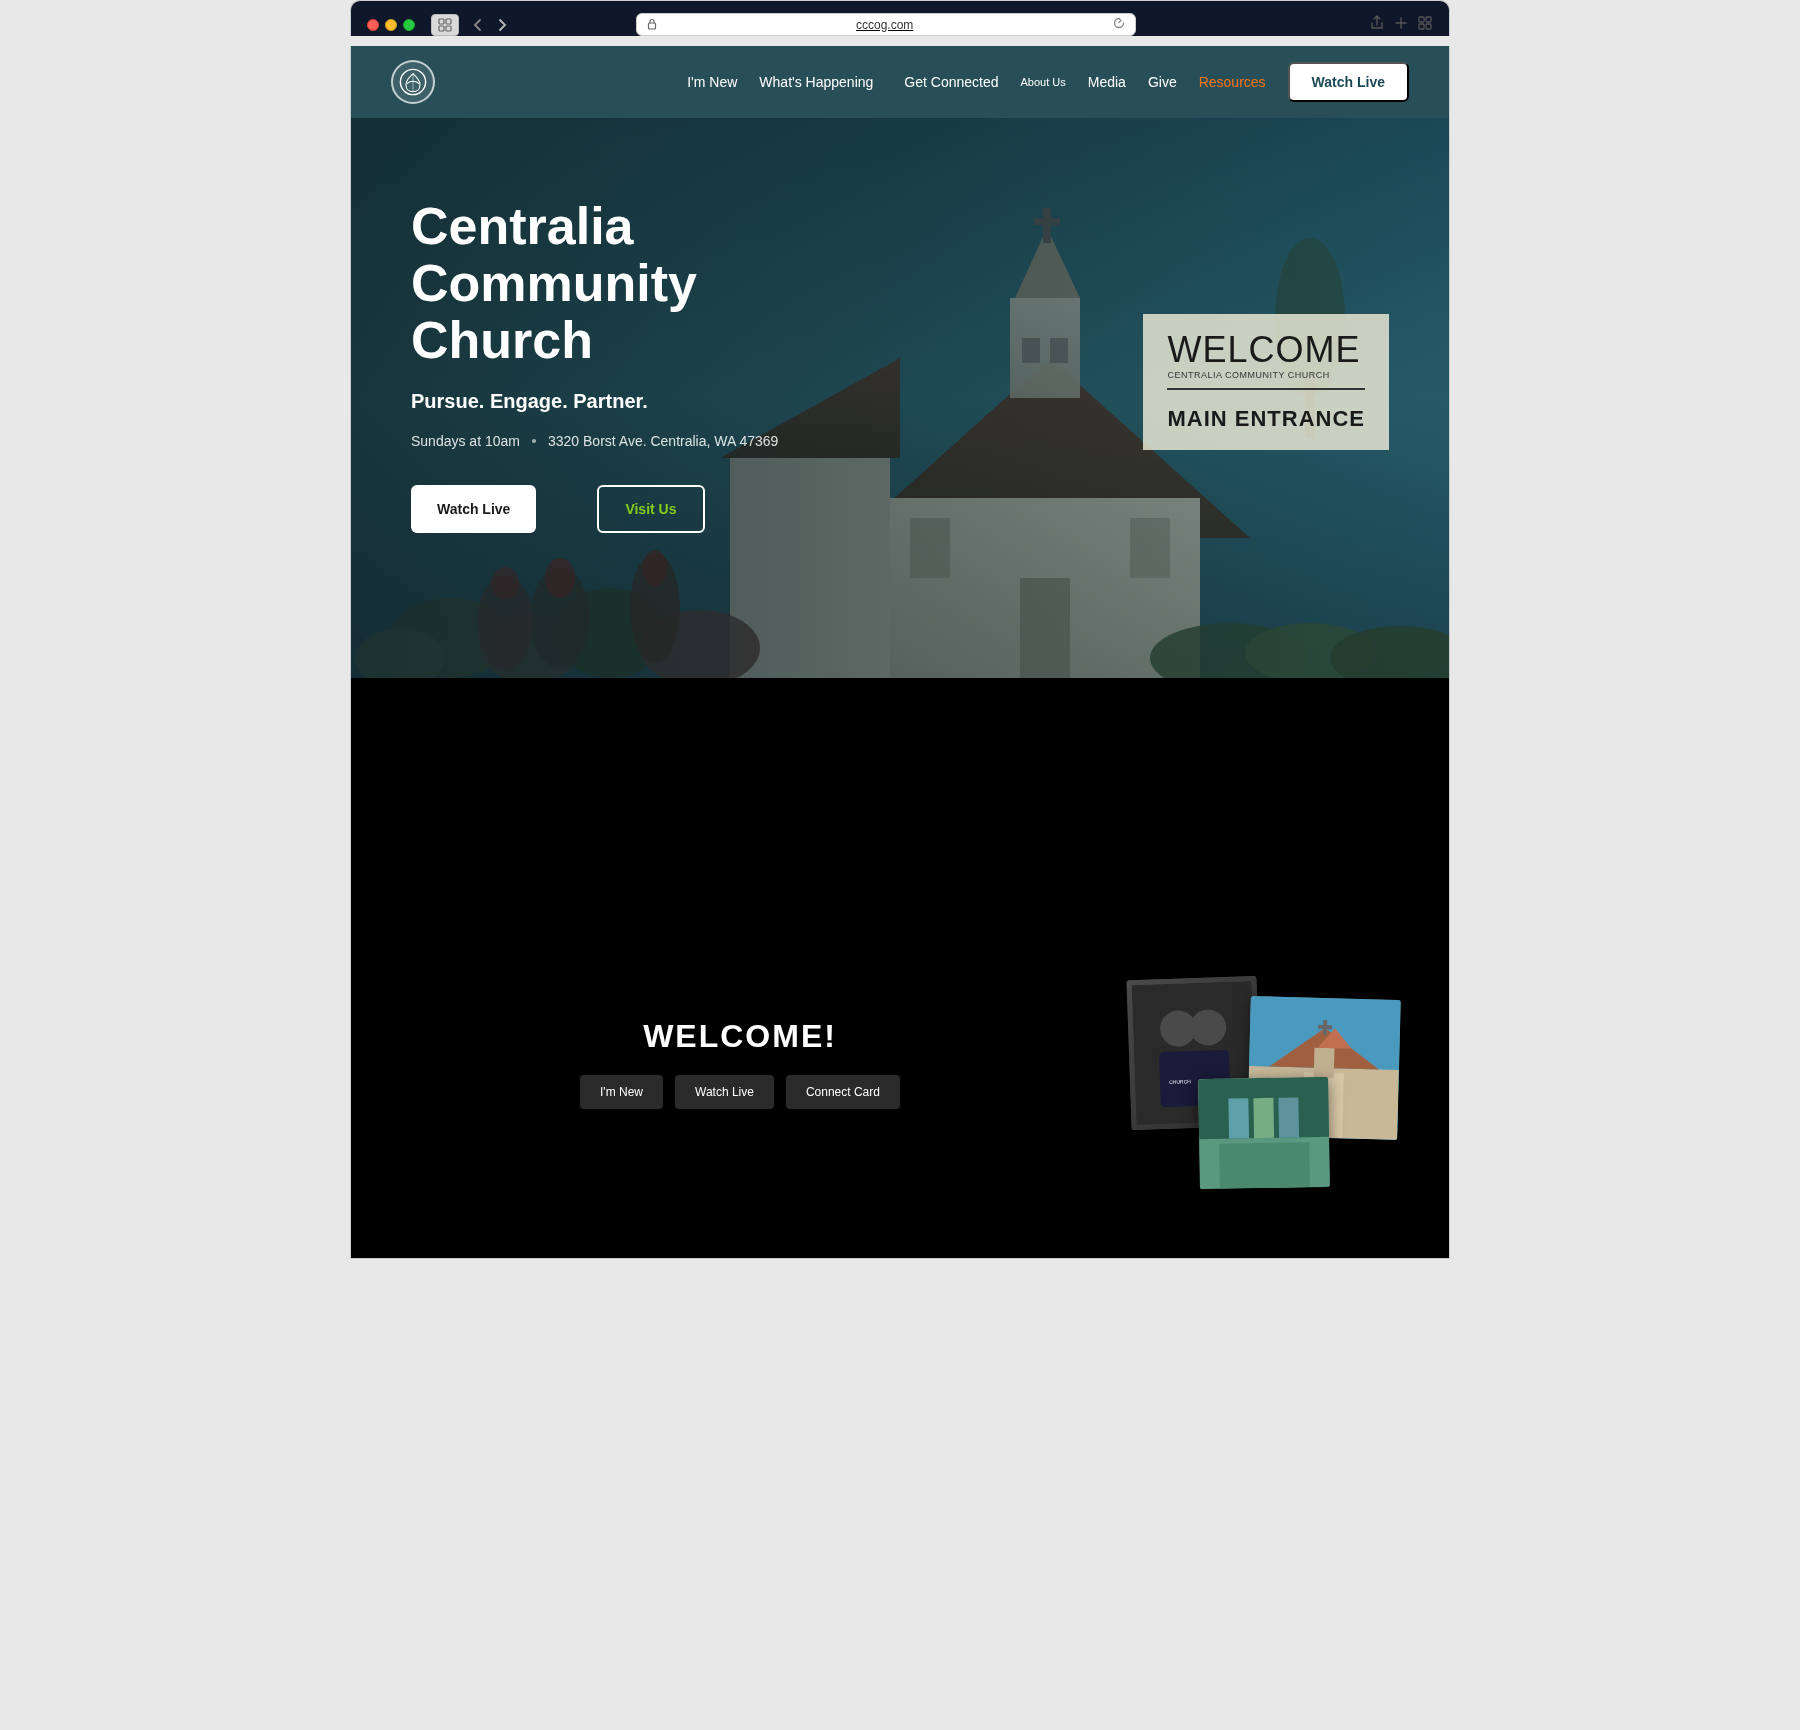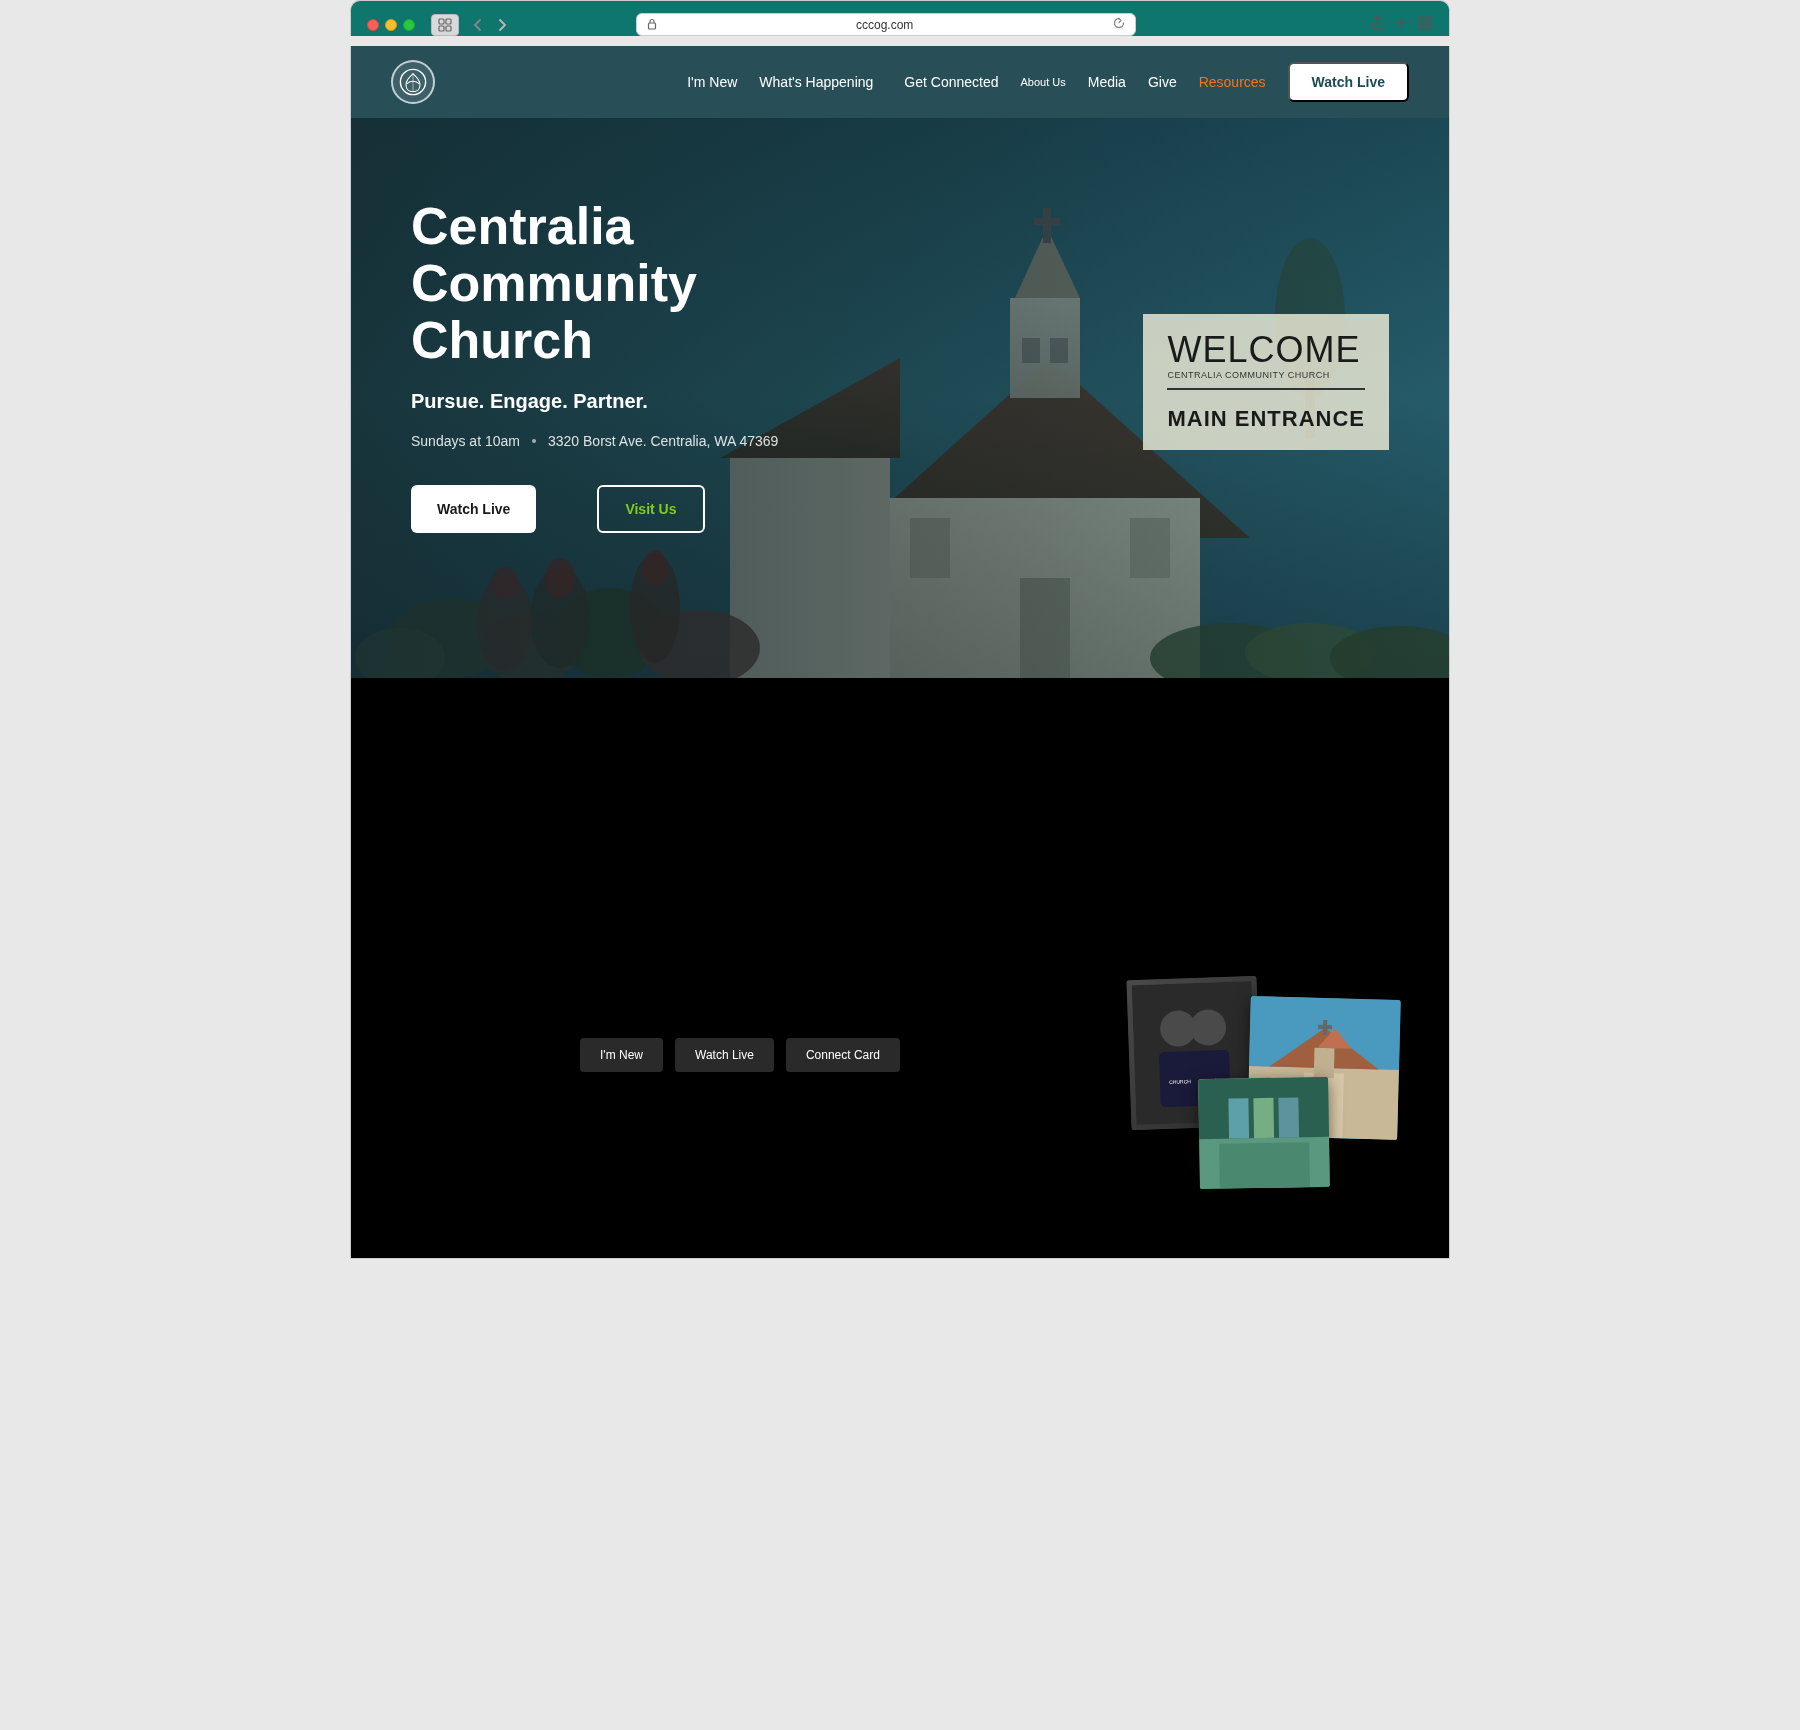--- a/index.html
+++ b/index.html
@@ -6,25 +6,26 @@
 
     body {
       width: 1100px;
       margin: 0 auto;
       background: #e8e8e8;
       font-family: -apple-system, BlinkMacSystemFont, 'Segoe UI', sans-serif;
     }
 
     
     .browser-chrome {
-      background: #0f766e;
+      background: #0f172a;
       border-radius: 10px 10px 0 0;
       padding: 12px 16px 0;
       border: 1px solid #ccc;
       border-bottom: none;
+      text-decoration: underline;
     }
 
     .browser-titlebar {
       display: flex;
       align-items: center;
       margin-bottom: 10px;
       gap: 8px;
     }
 
     .traffic-lights {
@@ -615,20 +616,21 @@
       </div>
     </div>
   </section>
 
   <section class="black-section">
     
   </section>
 
   <section class="welcome-section">
     <div class="welcome-text-area">
+      <h2 class="welcome-heading">WELCOME!</h2>
       <div class="welcome-actions">
         <button class="welcome-btn">I'm New</button>
         <button class="welcome-btn">Watch Live</button>
         <button class="welcome-btn">Connect Card</button>
       </div>
     </div>
 
     <div class="photo-collage">
 
       <div class="photo-card photo-card-1">

